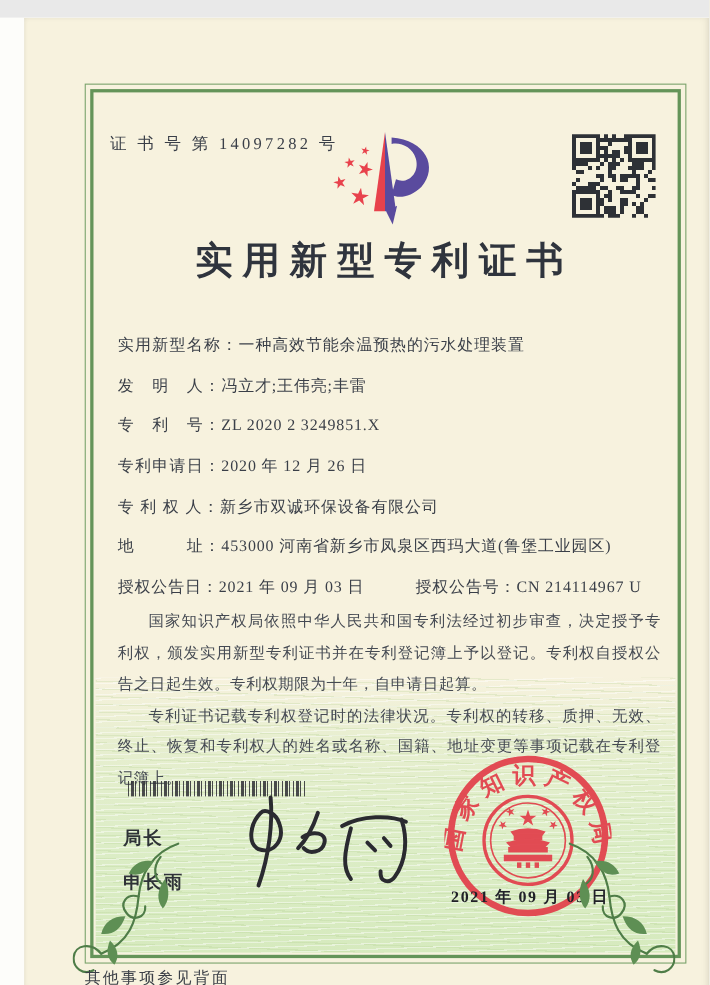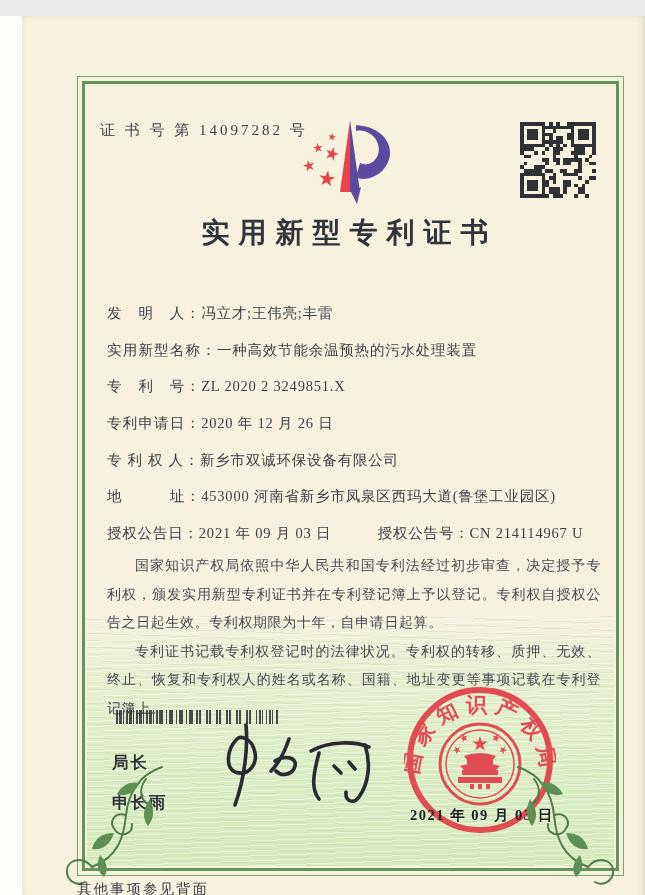--- a/index.html
+++ b/index.html
@@ -13,21 +13,21 @@
   
   .green-zone{position:absolute;left:2px;right:2px;bottom:2px;height:250px;
       background:
         repeating-linear-gradient(178deg, rgba(255,255,255,.45) 0 1px, rgba(255,255,255,0) 1px 5px),
         repeating-linear-gradient(182deg, rgba(175,205,140,.25) 0 1px, rgba(175,205,140,0) 1px 7px),
         linear-gradient(180deg, rgba(219,236,196,0) 0%, rgba(219,236,196,.55) 22%, #dcedc6 60%, #d6eabe 100%);}
   .cert-number{position:absolute;left:78px;top:105px;font-size:15px;letter-spacing:3px;color:#3a3f48;}
   .logo{position:absolute;left:272px;top:92px;}
   .qr{position:absolute;left:498px;top:106px;width:76px;height:76px;}
   .title{position:absolute;left:55px;top:198px;width:545px;text-align:center;
-         font-size:28px;font-weight:600;letter-spacing:9px;color:#2f343d;}
+         font-size:34px;font-weight:600;letter-spacing:9px;color:#2f343d;}
   .fields{position:absolute;left:85px;top:288px;width:500px;}
   .field-row{height:36.7px;font-size:14.5px;color:#3a3f48;letter-spacing:.8px;white-space:nowrap;}
   .field-row .lab{letter-spacing:1.2px;}
   .grant-row{position:absolute;left:85px;top:508px;width:500px;font-size:14.5px;color:#3a3f48;letter-spacing:.8px;white-space:nowrap;}
   .grant-row .second{margin-left:42px;}
   .paras{position:absolute;left:85px;top:536px;width:494px;}
   .paras p{margin:0;text-indent:2em;font-size:14px;line-height:28.5px;letter-spacing:.6px;
            text-align:justify;color:#454a53;}
   .barcode{position:absolute;left:94px;top:694px;width:163px;height:14px;opacity:.85;
       background:repeating-linear-gradient(90deg,#2d2d33 0 1.5px,transparent 1.5px 3px,
@@ -301,24 +301,24 @@
             <rect x="11" y="20" width="1" height="1"></rect>
             <rect x="15" y="20" width="1" height="1"></rect>
             <rect x="18" y="20" width="1" height="1"></rect>
           </g>
         </svg></div>
 
     <div class="title">实用新型专利证书</div>
 
     <div class="fields">
       <div class="field-row">
+        <span class="lab">实用新型名称：</span><span>一种高效节能余温预热的污水处理装置</span>
+      </div>
+      <div class="field-row">
         <span class="lab">发　明　人：</span><span>冯立才;王伟亮;丰雷</span>
-      </div>
-      <div class="field-row">
-        <span class="lab">实用新型名称：</span><span>一种高效节能余温预热的污水处理装置</span>
       </div>
       <div class="field-row">
         <span class="lab">专　利　号：</span><span>ZL 2020 2 3249851.X</span>
       </div>
       <div class="field-row">
         <span class="lab">专利申请日：</span><span>2020 年 12 月 26 日</span>
       </div>
       <div class="field-row">
         <span class="lab">专 利 权 人：</span><span>新乡市双诚环保设备有限公司</span>
       </div>

